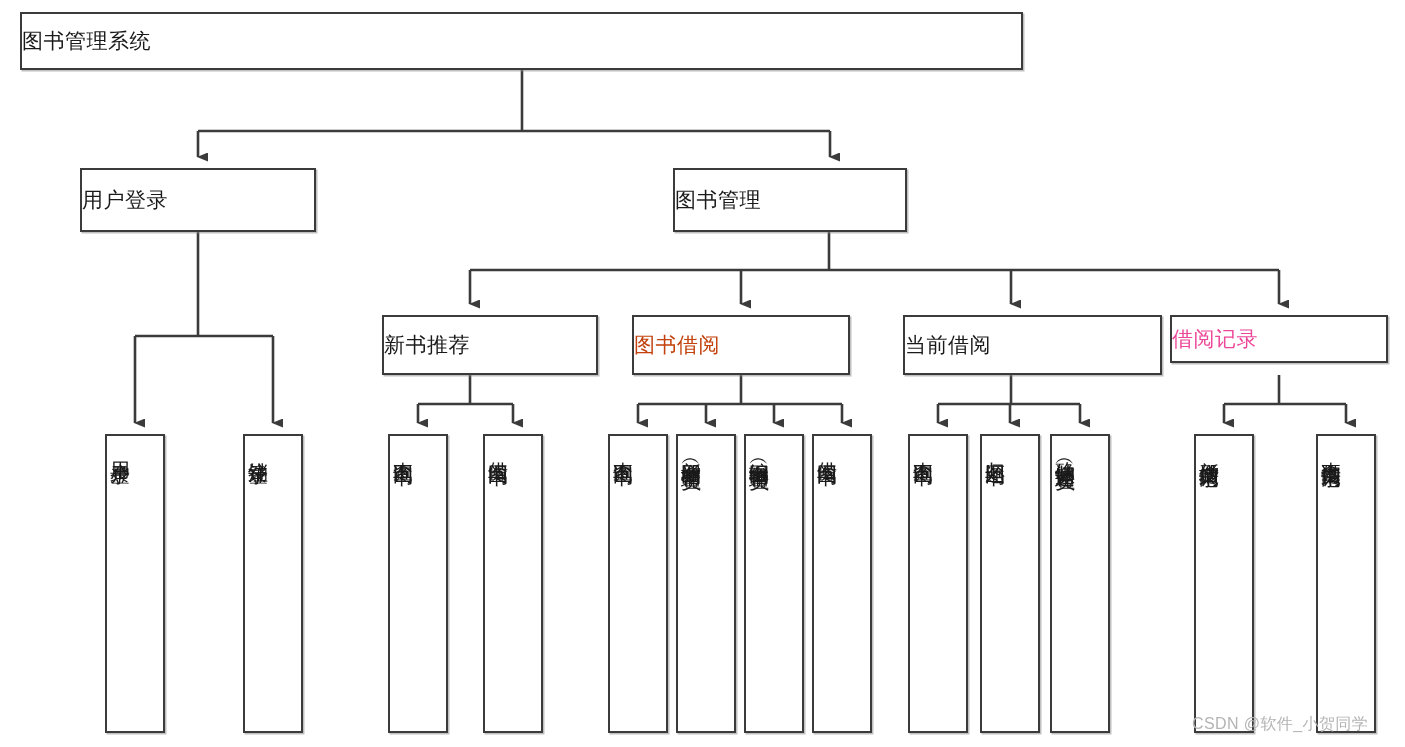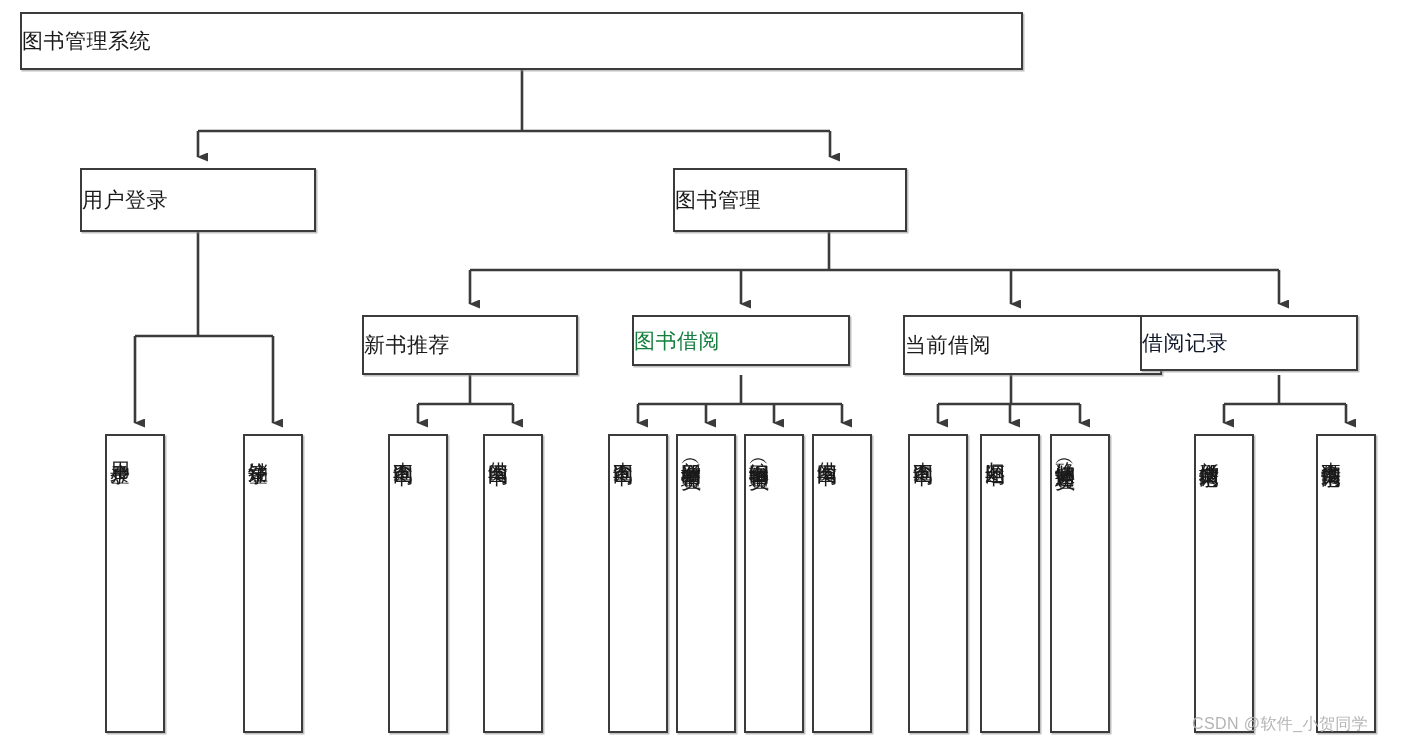--- a/index.html
+++ b/index.html
@@ -121,30 +121,30 @@
     <span>图书管理系统</span>
   </div>
 
   <div class="node node-h" style="left: 80px; top: 168px; width: 236px; height: 64px; border-color: rgb(59, 59, 59); background: rgb(255, 255, 255); color: rgb(26, 26, 26);">
     <span>用户登录</span>
   </div>
   <div class="node node-h" style="left: 673px; top: 168px; width: 234px; height: 64px; border-color: rgb(59, 59, 59); background: rgb(255, 255, 255); color: rgb(26, 26, 26);">
     <span>图书管理</span>
   </div>
 
-  <div class="node node-h" style="left: 362px; top: 315px; width: 216px; height: 60px; border-color: rgb(59, 59, 59); background: rgb(255, 255, 255); color: rgb(26, 26, 26);">
+  <div class="node node-h" style="left: 382px; top: 315px; width: 216px; height: 60px; border-color: rgb(59, 59, 59); background: rgb(255, 255, 255); color: rgb(26, 26, 26);">
     <span>新书推荐</span>
   </div>
-  <div class="node node-h" style="left: 632px; top: 315px; width: 218px; height: 51px; border-color: rgb(59, 59, 59); background: rgb(255, 255, 255); color: #15803d;">
+  <div class="node node-h" style="left: 632px; top: 315px; width: 218px; height: 60px; border-color: rgb(59, 59, 59); background: rgb(255, 255, 255); color: #c2410c;">
     <span>图书借阅</span>
   </div>
   <div class="node node-h" style="left: 903px; top: 315px; width: 259px; height: 60px; border-color: rgb(59, 59, 59); background: rgb(255, 255, 255); color: rgb(26, 26, 26);">
     <span>当前借阅</span>
   </div>
-  <div class="node node-h" style="left: 1140px; top: 315px; width: 218px; height: 56px; border-color: rgb(59, 59, 59); background: rgb(255, 255, 255); color: #0f172a;">
+  <div class="node node-h" style="left: 1170px; top: 315px; width: 218px; height: 48px; border-color: rgb(59, 59, 59); background: rgb(255, 255, 255); color: #ec4899;">
     <span>借阅记录</span>
   </div>
 
   <div class="node node-v" style="left: 105px; top: 434px; width: 60px; height: 299px; border-color: rgb(59, 59, 59); background: rgb(255, 255, 255); color: rgb(26, 26, 26);">
     <span class="vlabel">用户登录</span>
   </div>
   <div class="node node-v" style="left: 243px; top: 434px; width: 60px; height: 299px; border-color: rgb(59, 59, 59); background: rgb(255, 255, 255); color: rgb(26, 26, 26);">
     <span class="vlabel">注销登录</span>
   </div>
   <div class="node node-v" style="left: 388px; top: 434px; width: 60px; height: 299px; border-color: rgb(59, 59, 59); background: rgb(255, 255, 255); color: rgb(26, 26, 26);">

